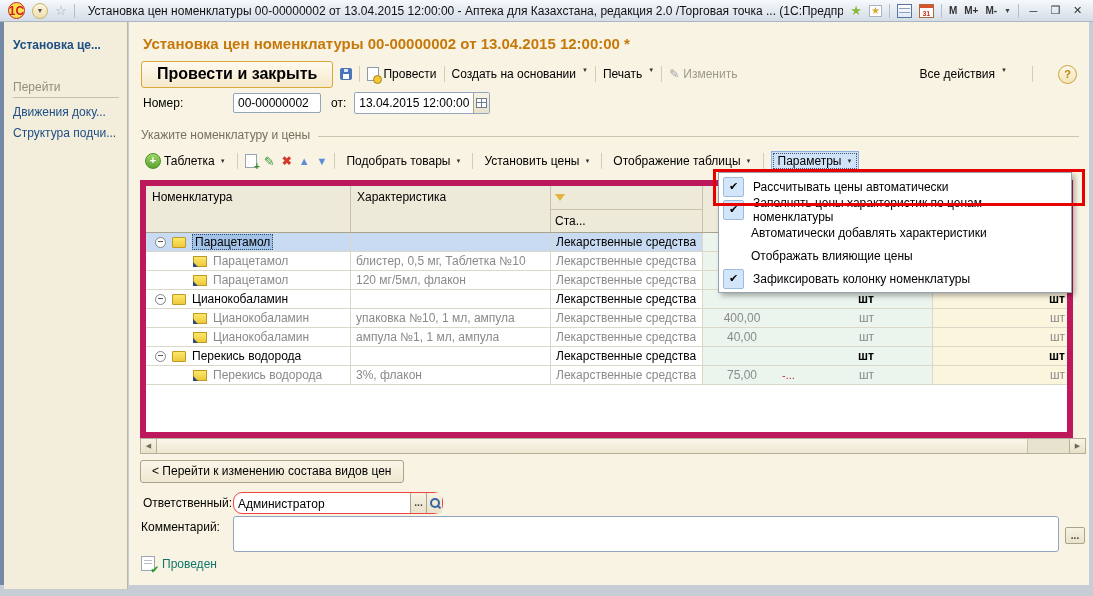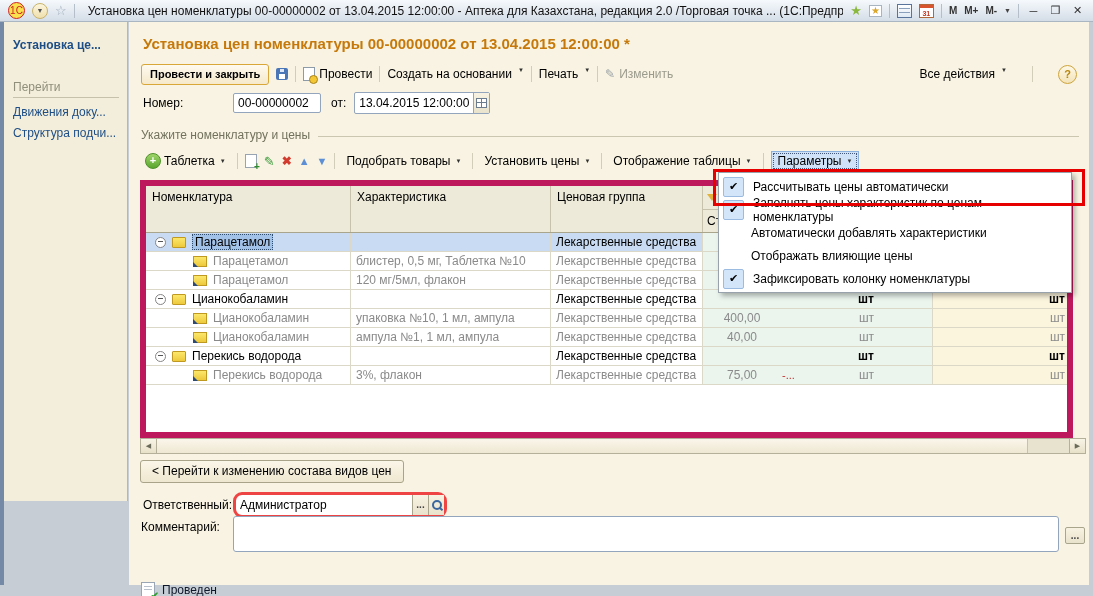--- a/index.html
+++ b/index.html
@@ -5,50 +5,50 @@
   html,body{margin:0;padding:0}
   body{width:1093px;height:596px;position:relative;background:#c6cdd4;
        font-family:"Liberation Sans",sans-serif;font-size:12px;color:#000;overflow:hidden}
   
   .titlebar{position:absolute;left:0;top:0;width:1093px;height:22px;box-sizing:border-box;
     background:linear-gradient(#f6f9fc,#d4dde7);border-bottom:1px solid #aab6c2;
     display:flex;align-items:center;padding:0 8px;gap:7px}
   .tb-title{flex:1;white-space:nowrap;overflow:hidden;color:#111;padding-left:6px}
   .tb-sep{width:1px;height:14px;background:#b4bfca}
   .logo{width:15px;height:15px;border-radius:50%;background:#fbe14d;border:1px solid #cf2026;
-    color:#cf2026;font-size:10px;font-weight:normal;display:flex;align-items:center;justify-content:center;flex:none}
+    color:#cf2026;font-size:12px;font-weight:bold;display:flex;align-items:center;justify-content:center;flex:none}
   .sysmenu{width:14px;height:14px;border-radius:50%;border:1px solid #c9b36a;
     background:linear-gradient(#fdf6dd,#efdfae);font-size:7px;color:#555;
     display:flex;align-items:center;justify-content:center}
   .star{color:#9fabb8;font-size:13px;line-height:1}
   .star.green{color:#8ab83e}
   .star.framed{border:1px solid #a8b4c0;background:#fff;font-size:10px;padding:0 1px;color:#d9a62e}
   .calc{width:13px;height:12px;border:1px solid #58749c;background:linear-gradient(#ffffff,#dfe9f4);position:relative}
   .calc i{position:absolute;left:1px;right:1px;top:3px;height:1px;background:#8aa0bd}
   .calc u{position:absolute;left:1px;right:1px;top:7px;height:1px;background:#8aa0bd}
   .cal{width:13px;height:12px;border:1px solid #b3683a;background:#fff;position:relative;
     font-size:7px;color:#c3341f;font-weight:bold;display:flex;align-items:flex-end;justify-content:center;line-height:1}
   .cal::before{content:"";position:absolute;top:0;left:0;right:0;height:3px;background:#d8542e}
   .mem{font-weight:bold;font-size:10px;color:#333}
   .winbtn{font-size:11px;color:#333;width:15px;text-align:center}
   .tinycaret{font-size:7px;color:#444}
   
   .left-edge{position:absolute;left:0;top:22px;width:4px;height:563px;background:#7389a6}
   
-  .sidebar{position:absolute;left:4px;top:22px;width:124px;height:479px;background:#f3eedb;
+  .sidebar{position:absolute;left:4px;top:22px;width:124px;height:567px;background:#f3eedb;
     border-right:1px solid #bcb7a2;box-sizing:border-box;padding:16px 8px 0 9px}
   .sb-title{color:#1e4e86;font-weight:bold;margin-bottom:28px;white-space:nowrap}
   .sb-head{color:#8f8f7c;padding-bottom:3px;border-bottom:1px solid #c6c1ab;margin-bottom:7px}
   .sb-link{color:#1e4e86;margin-bottom:7px;cursor:pointer;white-space:nowrap}
   
   .main{position:absolute;left:129px;top:22px;width:960px;height:563px;background:#f8f3e2}
   .page-title{position:absolute;left:14px;top:13px;font-size:15px;font-weight:bold;color:#c6790a;white-space:nowrap}
   .cmdbar{position:absolute;left:12px;top:39px;right:12px;height:26px;display:flex;align-items:center;gap:7px}
   .btn-primary{background:linear-gradient(#fefaf0,#f6e9cb);border:1px solid #d9a638;border-radius:3px;
-    font-weight:bold;padding:3px 8px 4px;cursor:pointer;font-size:11px}
+    font-weight:bold;padding:3px 15px 4px;cursor:pointer;font-size:16px}
   .iconbtn{display:flex;align-items:flex-start;gap:4px;cursor:pointer;white-space:nowrap}
   .caret{font-size:6px;color:#333;margin-left:2px}
   .sep{width:1px;height:16px;background:#d2cdb8}
   .gray{color:#9b9b8d}
   .cmd-right{margin-left:auto;display:flex;align-items:center;gap:25px}
   .icon-save{width:12px;height:12px;background:#4a76b8;border-radius:2px;position:relative;flex:none}
   .icon-save::before{content:"";position:absolute;left:4px;top:1px;width:4px;height:3px;background:#dce6f4}
   .icon-save::after{content:"";position:absolute;left:3px;bottom:1px;width:6px;height:5px;background:#fff}
   .icon-post{width:10px;height:12px;background:#fff;border:1px solid #8d9aa8;position:relative;flex:none}
   .icon-post::after{content:"";position:absolute;right:-4px;bottom:-4px;width:7px;height:7px;border-radius:50%;
@@ -121,32 +121,32 @@
   .hscroll{position:absolute;left:11px;top:416px;width:946px;height:16px;background:#e8e3cf;
     border:1px solid #b5b09a;box-sizing:border-box;display:flex;align-items:center}
   .hs-btn{width:15px;height:14px;background:linear-gradient(#f8f4e6,#e8e1c9);display:flex;align-items:center;
     justify-content:center;font-size:7px;color:#6b6b5a;cursor:pointer;flex:none}
   .hs-btn.l{border-right:1px solid #b5b09a}
   .hs-btn.r{border-left:1px solid #b5b09a;margin-left:auto}
   .hs-thumb{width:870px;height:14px;background:linear-gradient(#faf6ea,#eee7d2);border-right:1px solid #c7c2ab;cursor:grab}
   
   .goto-btn{position:absolute;left:11px;top:438px;padding:3px 11px 4px;background:linear-gradient(#faf6e8,#efe7d0);
     border:1px solid #a8a389;border-radius:3px;cursor:pointer;font-size:12px}
-  .combo{display:flex;height:20px;border:3px solid #ef4444;background:#fff;border-radius:9px;align-items:center}
+  .combo{display:flex;height:20px;border:1px solid #ef4444;background:#fff;border-radius:9px;align-items:flex-end}
   .combo input{border:none;outline:none;width:168px;height:18px;padding:0 4px;font:inherit;background:transparent}
   .dots{font-weight:bold;font-size:10px;color:#444;line-height:1}
   .mag-ico{position:relative;width:12px;height:12px}
   .mag-ico i{position:absolute;left:1px;top:1px;width:6px;height:6px;border:2px solid #3a66a0;border-radius:50%}
   .mag-ico u{position:absolute;left:8px;top:9px;width:4px;height:2px;background:#3a66a0;transform:rotate(40deg)}
   .comment-box{position:absolute;left:104px;top:494px;width:826px;height:36px;border:1px solid #93a5bc;
     border-radius:3px;background:#fff;box-sizing:border-box}
   .comment-box textarea{width:100%;height:100%;border:none;outline:none;resize:none;font:inherit;box-sizing:border-box;padding:3px 5px;background:transparent}
   .comment-dots{position:absolute;left:936px;top:505px;width:18px;height:15px;border:1px solid #a9a48c;border-radius:2px;
     background:linear-gradient(#f7f2e2,#e9e2cc);display:flex;align-items:center;justify-content:center;cursor:pointer}
-  .status-row{position:absolute;left:12px;top:560px;display:flex;align-items:center;gap:7px;color:#0f172a}
+  .status-row{position:absolute;left:12px;top:534px;display:flex;align-items:center;gap:7px;color:#0f766e}
   .icon-status{width:12px;height:13px;background:#fff;border:1px solid #9aa6b4;position:relative;flex:none}
   .icon-status::before{content:"";position:absolute;left:2px;top:3px;right:2px;height:1px;background:#b9c2cc;box-shadow:0 3px 0 #b9c2cc}
   .icon-status::after{content:"✔";position:absolute;right:-5px;bottom:-5px;color:#2f9e2f;font-size:10px;font-weight:bold}
   
   .menu{position:absolute;left:718px;top:172px;width:354px;background:#fff;border:1px solid #98a2ac;
     box-shadow:3px 3px 5px rgba(0,0,0,.3);padding:2px 0;z-index:50;box-sizing:border-box}
   .mi{height:23px;display:flex;align-items:center;padding:0 10px 0 4px;gap:9px;cursor:pointer}
   .mi .check{width:19px;height:18px;border:1px solid #9cbbe0;background:#d3e5f8;border-radius:2px;
     display:flex;align-items:center;justify-content:center;font-size:11px;flex:none}
   .mi .nocheck{width:19px;height:18px;flex:none}
@@ -275,21 +275,20 @@
     <span class="mbtn params-btn">
       <span>Параметры</span>
       <span class="caret">▼</span>
     </span>
   </div>
 
   <div class="table">
     <div class="thead">
       <div class="th">Номенклатура</div>
       <div class="th">Характеристика</div>
-      <div class="th">Ценовая группа</div>
       <div class="th split">
         <div class="th-top">
           <span class="funnel"></span>
         </div>
         <div class="th-bot">Ста...</div>
       </div>
       <div class="th"></div>
     </div>
     <div id="tbody">
         <div class="trow group selected">

